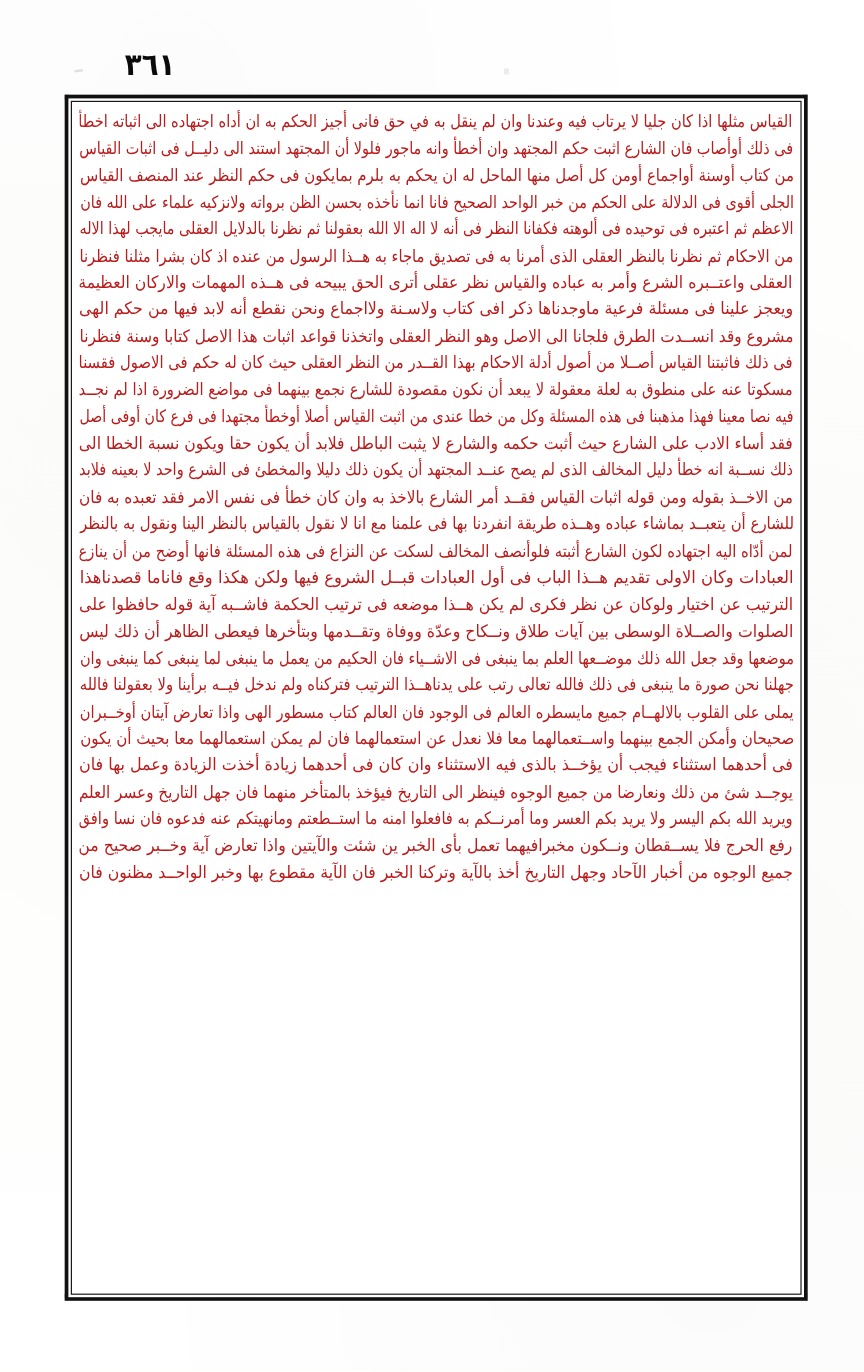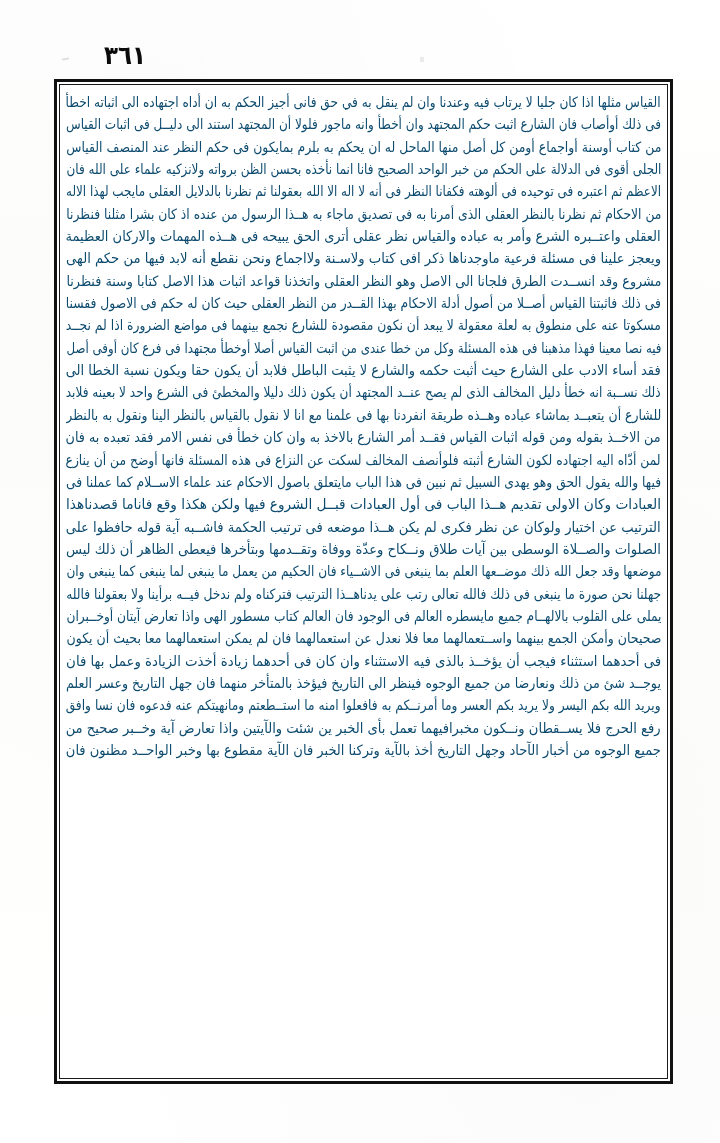--- a/index.html
+++ b/index.html
@@ -88,21 +88,21 @@
     text-align: justify;
     text-align-last: justify;
   }
 
   .line {
     display: block;
     font-family: "DejaVu Sans", "Liberation Sans", sans-serif;
     font-size: 14.2px;
     line-height: 22.35px;
     height: 22.35px;
-    color: #0c4a6e;
+    color: #b91c1c;
     white-space: nowrap;
     direction: rtl;
     letter-spacing: -0.15px;
     word-spacing: 0px;
     overflow: hidden;
     text-rendering: optimizeLegibility;
     transform-origin: right center;
   }
 
   
@@ -175,24 +175,23 @@
         <div class="line"><span style="width: auto; display: inline-block; transform: scaleX(0.8392); transform-origin: right center;">الاعظم ثم اعتبره فى توحيده فى ألوهته فكفانا النظر فى أنه لا اله الا الله بعقولنا ثم نظرنا بالدلايل العقلى مايجب لهذا الاله</span></div>
         <div class="line"><span style="width: auto; display: inline-block; transform: scaleX(0.8682); transform-origin: right center;">من الاحكام ثم نظرنا بالنظر العقلى الذى أمرنا به فى تصديق ماجاء به هــذا الرسول من عنده اذ كان بشرا مثلنا فنظرنا</span></div>
         <div class="line"><span style="width: auto; display: inline-block; transform: scaleX(0.916); transform-origin: right center;">العقلى واعتــبره الشرع وأمر به عباده والقياس نظر عقلى أترى الحق يبيحه فى هــذه المهمات والاركان العظيمة</span></div>
         <div class="line"><span style="width: auto; display: inline-block; transform: scaleX(0.9296); transform-origin: right center;">ويعجز علينا فى مسئلة فرعية ماوجدناها ذكر افى كتاب ولاسـنة ولااجماع ونحن نقطع أنه لابد فيها من حكم الهى</span></div>
         <div class="line"><span style="width: auto; display: inline-block; transform: scaleX(0.901); transform-origin: right center;">مشروع وقد انســدت الطرق فلجانا الى الاصل وهو النظر العقلى واتخذنا قواعد اثبات هذا الاصل كتابا وسنة فنظرنا</span></div>
         <div class="line"><span style="width: auto; display: inline-block; transform: scaleX(0.8688); transform-origin: right center;">فى ذلك فاثبتنا القياس أصــلا من أصول أدلة الاحكام بهذا القــدر من النظر العقلى حيث كان له حكم فى الاصول فقسنا</span></div>
         <div class="line"><span style="width: auto; display: inline-block; transform: scaleX(0.8688); transform-origin: right center;">مسكوتا عنه على منطوق به لعلة معقولة لا يبعد أن نكون مقصودة للشارع نجمع بينهما فى مواضع الضرورة اذا لم نجــد</span></div>
         <div class="line"><span style="width: auto; display: inline-block; transform: scaleX(0.8316); transform-origin: right center;">فيه نصا معينا فهذا مذهبنا فى هذه المسئلة وكل من خطا عندى من اثبت القياس أصلا أوخطأ مجتهدا فى فرع كان أوفى أصل</span></div>
         <div class="line"><span style="width: auto; display: inline-block; transform: scaleX(0.9201); transform-origin: right center;">فقد أساء الادب على الشارع حيث أثبت حكمه والشارع لا يثبت الباطل فلابد أن يكون حقا ويكون نسبة الخطا الى</span></div>
         <div class="line"><span style="width: auto; display: inline-block; transform: scaleX(0.8528); transform-origin: right center;">ذلك نســبة انه خطأ دليل المخالف الذى لم يصح عنــد المجتهد أن يكون ذلك دليلا والمخطئ فى الشرع واحد لا بعينه فلابد</span></div>
+        <div class="line"><span style="width: auto; display: inline-block; transform: scaleX(0.8967); transform-origin: right center;">من الاخــذ بقوله ومن قوله اثبات القياس فقــد أمر الشارع بالاخذ به وان كان خطأ فى نفس الامر فقد تعبده به فان</span></div>
         <div class="line"><span style="width: auto; display: inline-block; transform: scaleX(0.8772); transform-origin: right center;">للشارع أن يتعبــد بماشاء عباده وهــذه طريقة انفردنا بها فى علمنا مع انا لا نقول بالقياس بالنظر الينا ونقول به بالنظر</span></div>
-        <div class="line"><span style="width: auto; display: inline-block; transform: scaleX(0.8967); transform-origin: right center;">من الاخــذ بقوله ومن قوله اثبات القياس فقــد أمر الشارع بالاخذ به وان كان خطأ فى نفس الامر فقد تعبده به فان</span></div>
         <div class="line"><span style="width: auto; display: inline-block; transform: scaleX(0.8679); transform-origin: right center;">لمن أدّاه اليه اجتهاده لكون الشارع أثبته فلوأنصف المخالف لسكت عن النزاع فى هذه المسئلة فانها أوضح من أن ينازع</span></div>
-        <div class="line"><span style="width: auto; display: inline-block; transform: scaleX(0.8673); transform-origin: right center;">فيها والله يقول الحق وهو يهدى السبيل ثم نبين فى هذا الباب مايتعلق باصول الاحكام عند علماء الاســلام كما عملنا فى</span></div>
         <div class="line"><span style="width: auto; display: inline-block; transform: scaleX(0.9627); transform-origin: right center;">العبادات وكان الاولى تقديم هــذا الباب فى أول العبادات قبــل الشروع فيها ولكن هكذا وقع فاناما قصدناهذا</span></div>
         <div class="line"><span style="width: auto; display: inline-block; transform: scaleX(0.9257); transform-origin: right center;">الترتيب عن اختيار ولوكان عن نظر فكرى لم يكن هــذا موضعه فى ترتيب الحكمة فاشــبه آية قوله حافظوا على</span></div>
         <div class="line"><span style="width: auto; display: inline-block; transform: scaleX(0.9255); transform-origin: right center;">الصلوات والصــلاة الوسطى بين آيات طلاق ونــكاح وعدّة ووفاة وتقــدمها وبتأخرها فيعطى الظاهر أن ذلك ليس</span></div>
         <div class="line"><span style="width: auto; display: inline-block; transform: scaleX(0.8531); transform-origin: right center;">موضعها وقد جعل الله ذلك موضــعها العلم بما ينبغى فى الاشــياء فان الحكيم من يعمل ما ينبغى لما ينبغى كما ينبغى وان</span></div>
         <div class="line"><span style="width: auto; display: inline-block; transform: scaleX(0.8646); transform-origin: right center;">جهلنا نحن صورة ما ينبغى فى ذلك فالله تعالى رتب على يدناهــذا الترتيب فتركناه ولم ندخل فيــه برأينا ولا بعقولنا فالله</span></div>
         <div class="line"><span style="width: auto; display: inline-block; transform: scaleX(0.8605); transform-origin: right center;">يملى على القلوب بالالهــام جميع مايسطره العالم فى الوجود فان العالم كتاب مسطور الهى واذا تعارض آيتان أوخــبران</span></div>
         <div class="line"><span style="width: auto; display: inline-block; transform: scaleX(0.8835); transform-origin: right center;">صحيحان وأمكن الجمع بينهما واســتعمالهما معا فلا نعدل عن استعمالهما فان لم يمكن استعمالهما معا بحيث أن يكون</span></div>
         <div class="line"><span style="width: auto; display: inline-block; transform: scaleX(0.9383); transform-origin: right center;">فى أحدهما استثناء فيجب أن يؤخــذ بالذى فيه الاستثناء وان كان فى أحدهما زيادة أخذت الزيادة وعمل بها فان</span></div>
         <div class="line"><span style="width: auto; display: inline-block; transform: scaleX(0.8935); transform-origin: right center;">يوجــد شئ من ذلك ونعارضا من جميع الوجوه فينظر الى التاريخ فيؤخذ بالمتأخر منهما فان جهل التاريخ وعسر العلم</span></div>
         <div class="line"><span style="width: auto; display: inline-block; transform: scaleX(0.8615); transform-origin: right center;">ويريد الله بكم اليسر ولا يريد بكم العسر وما أمرنــكم به فافعلوا امنه ما استــطعتم ومانهيتكم عنه فدعوه فان نسا وافق</span></div>

